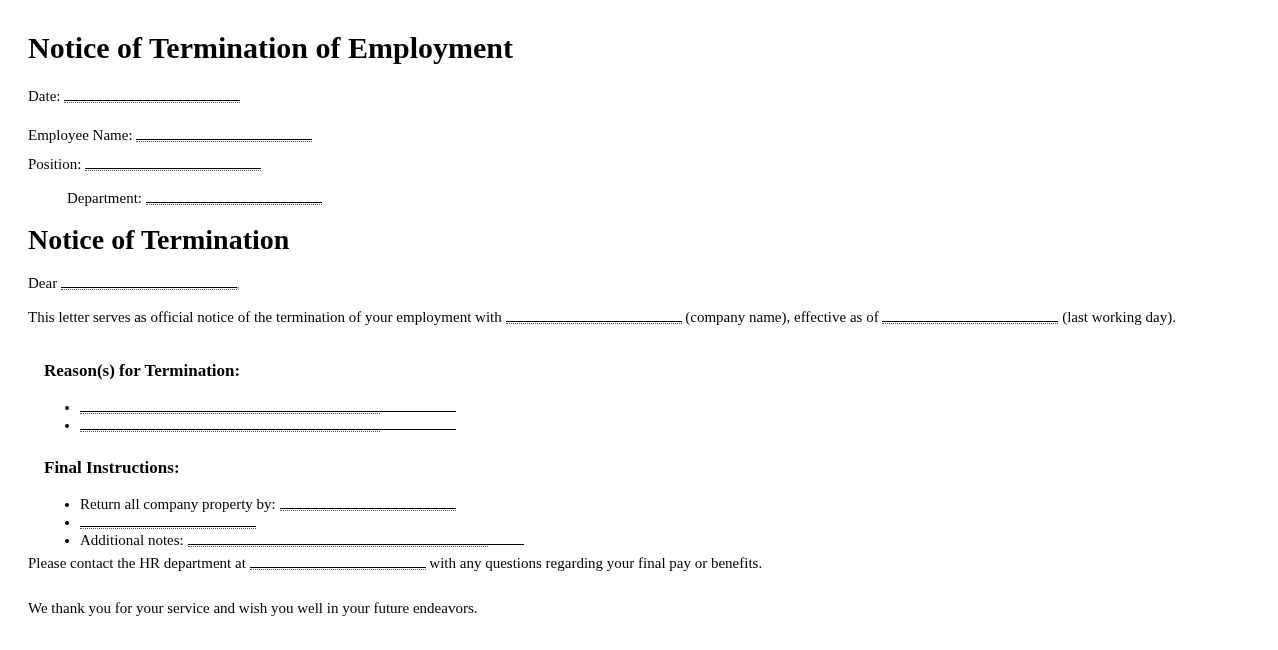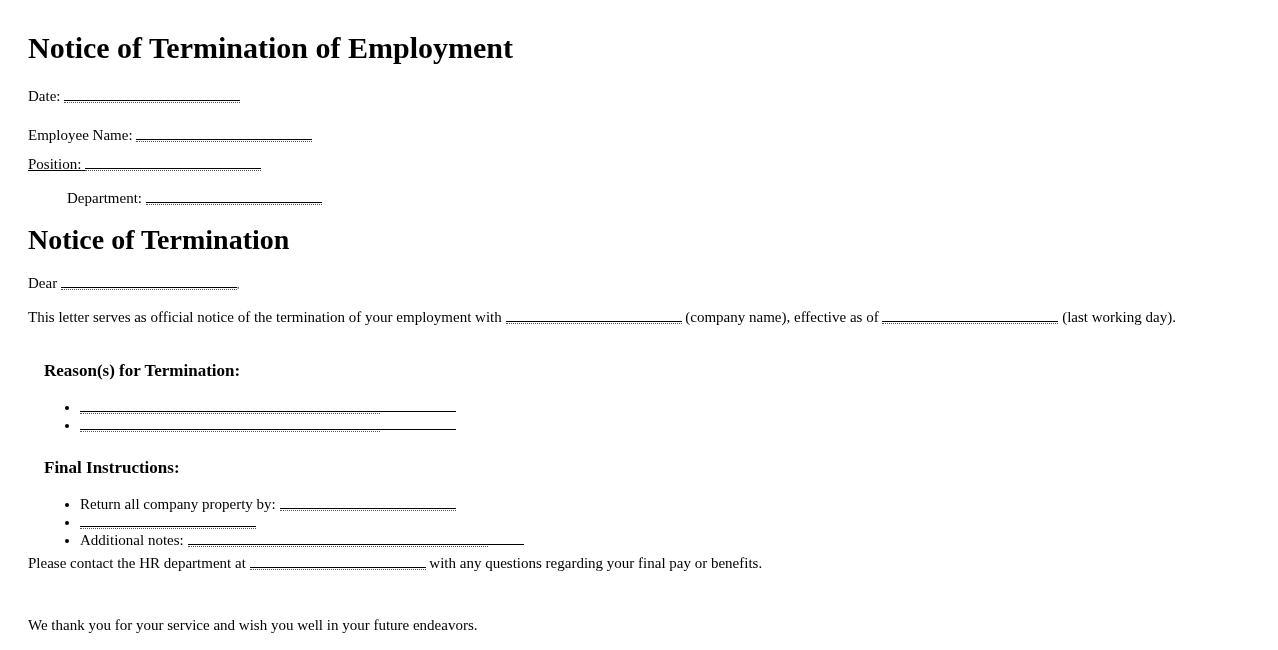--- a/index.html
+++ b/index.html
@@ -53,21 +53,21 @@
   <h1>Notice of Termination of Employment</h1>
 
   <div class="line" style="top:87px;">
     <span>Date:</span>
     <span class="blank w176"></span>
   </div>
   <div class="line" style="top:126px;">
     <span>Employee Name:</span>
     <span class="blank w176"></span>
   </div>
-  <div class="line" style="top:155px;text-decoration:underline;">
+  <div class="line" style="top:155px;">
     <span>Position:</span>
     <span class="blank w176"></span>
   </div>
   <div class="line" style="top:189px;margin-left:39px;">
     <span>Department:</span>
     <span class="blank w176"></span>
   </div>
 
   <h2>Notice of Termination</h2>
 
@@ -106,17 +106,17 @@
       <span class="blank notes"></span>
     </li>
   </ul>
 
   <div class="line" style="top:554px;">
     <span>Please contact the HR department at</span>
     <span class="blank w176"></span>
     <span>with any questions regarding your final pay or benefits.</span>
   </div>
 
-  <div class="line" style="top:616px;text-align:center;">
+  <div class="line" style="top:599px;text-align:center;">
     <span>We thank you for your service and wish you well in your future endeavors.</span>
   </div>
 
 </div>
 
 </body></html>

